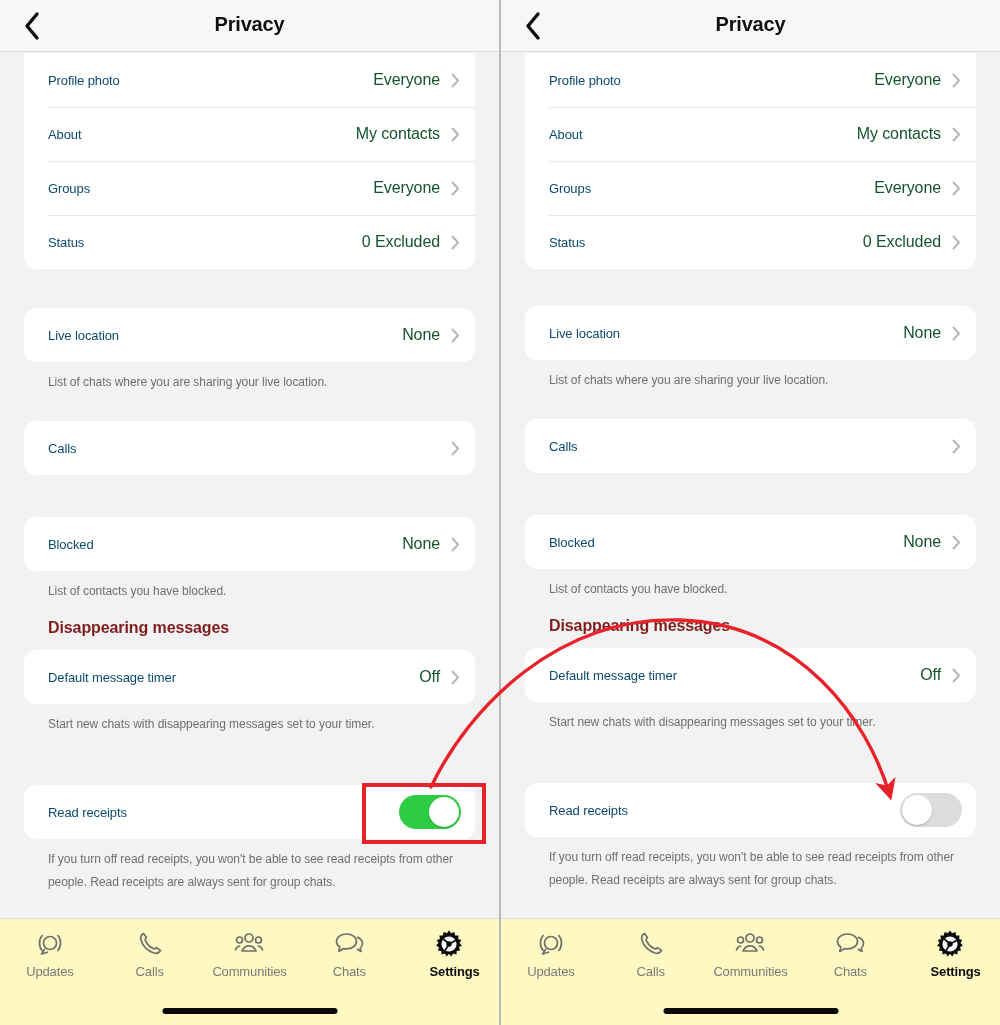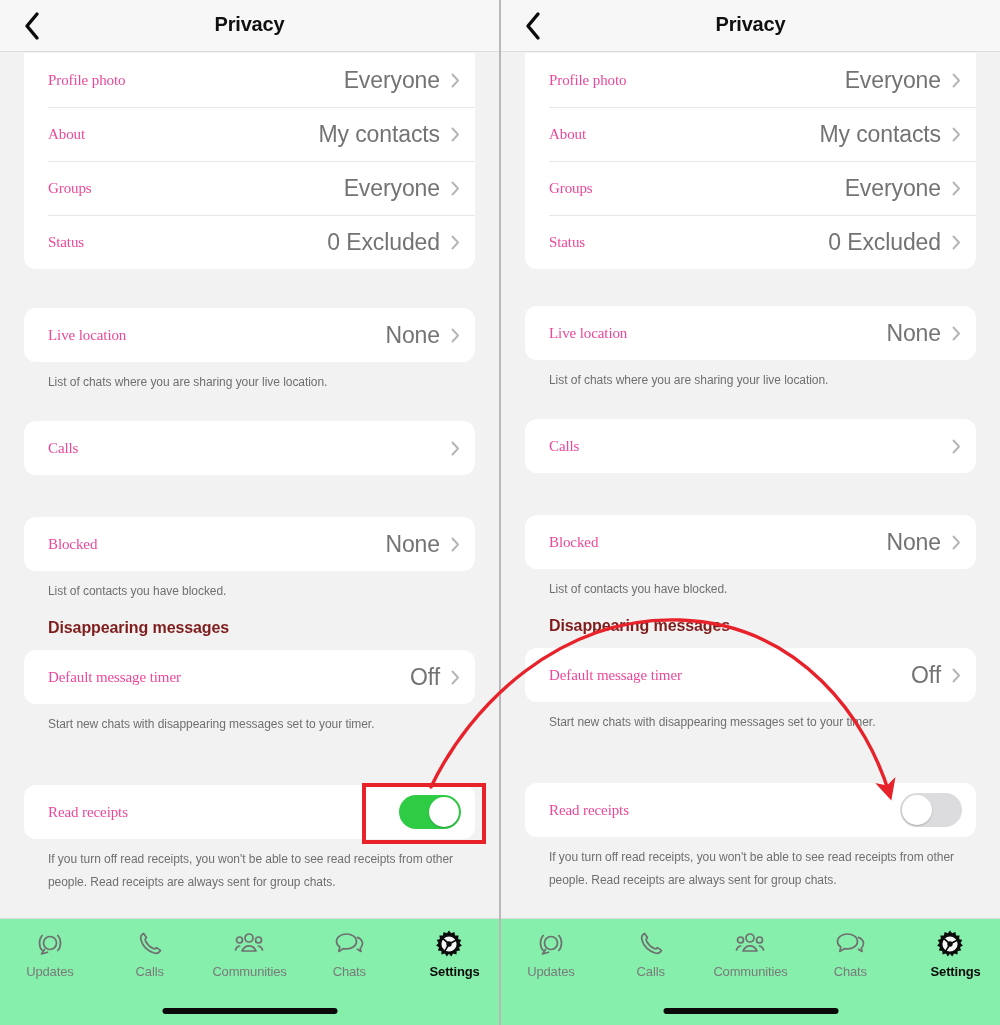--- a/index.html
+++ b/index.html
@@ -112,29 +112,28 @@
     content: "";
     position: absolute;
     left: 24px;
     right: 0;
     top: 0;
     height: 1px;
     background: #e8e8e8;
   }
   .row-label {
     flex: 1 1 auto;
-    font-size: 15px;
-    color: #ec4899;
+    font-size: 13px;
+    color: #0c4a6e;
     letter-spacing: -0.1px;
     white-space: nowrap;
-    font-family: Liberation Serif, serif;
   }
   .row-value {
-    font-size: 23px;
-    color: #737373;
+    font-size: 16px;
+    color: #14532d;
     letter-spacing: -0.1px;
     margin-right: 9px;
     white-space: nowrap;
   }
   .chev {
     flex: 0 0 auto;
     width: 12px;
     height: 18px;
     display: flex;
     align-items: center;
@@ -182,21 +181,21 @@
   }
   .toggle.on  .knob { left: 30px; }
   .toggle.off .knob { left: 2px; }
 
   
   .tabbar {
     position: absolute;
     left: 0; bottom: 0;
     width: 100%;
     height: 107px;
-    background: #86efac;
+    background: #fef9c3;
     border-top: 1px solid #dcdcdc;
     box-sizing: border-box;
     z-index: 25;
   }
   .tabs {
     display: flex;
     height: 74px;
     padding-top: 8px;
     box-sizing: border-box;
   }

